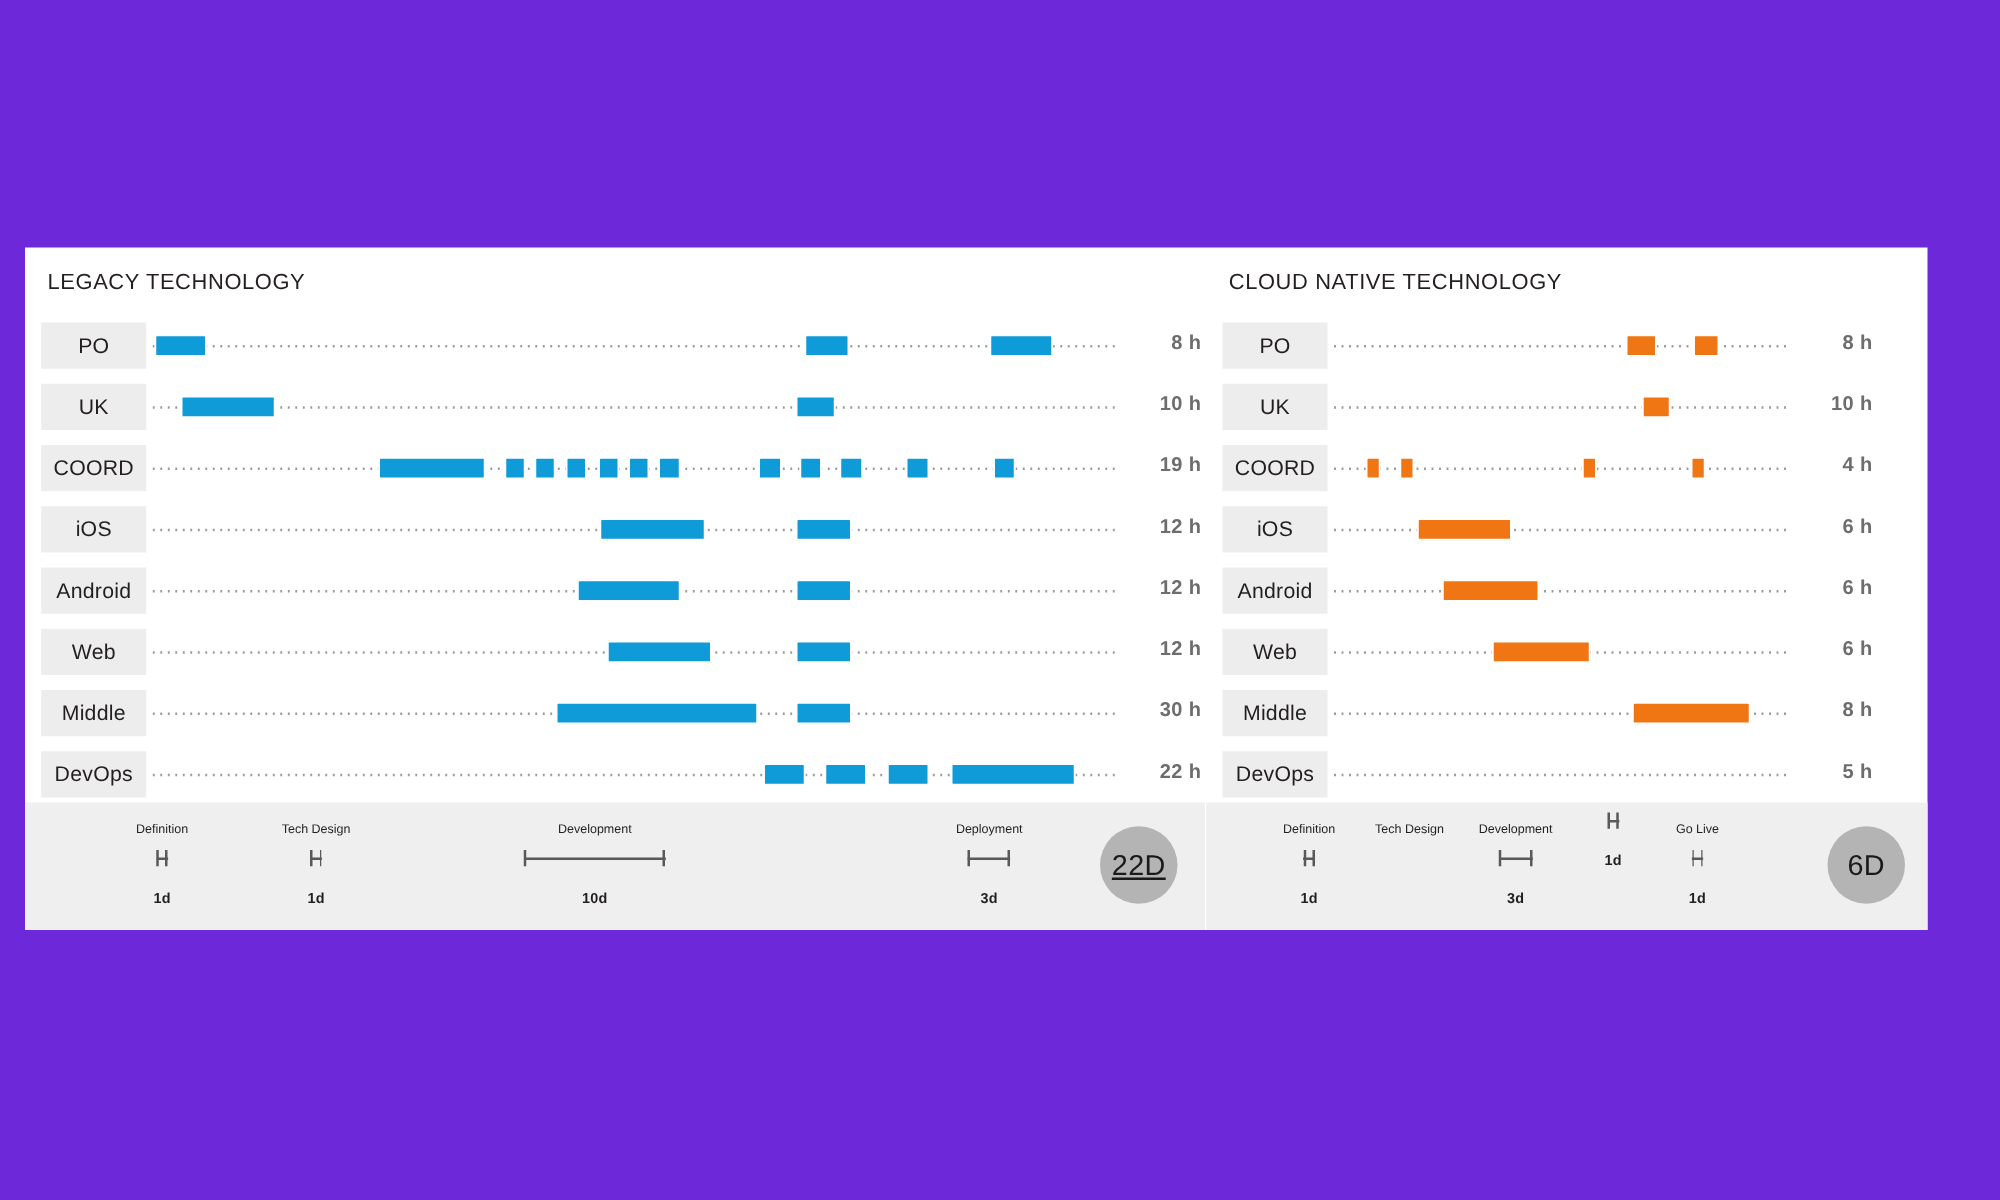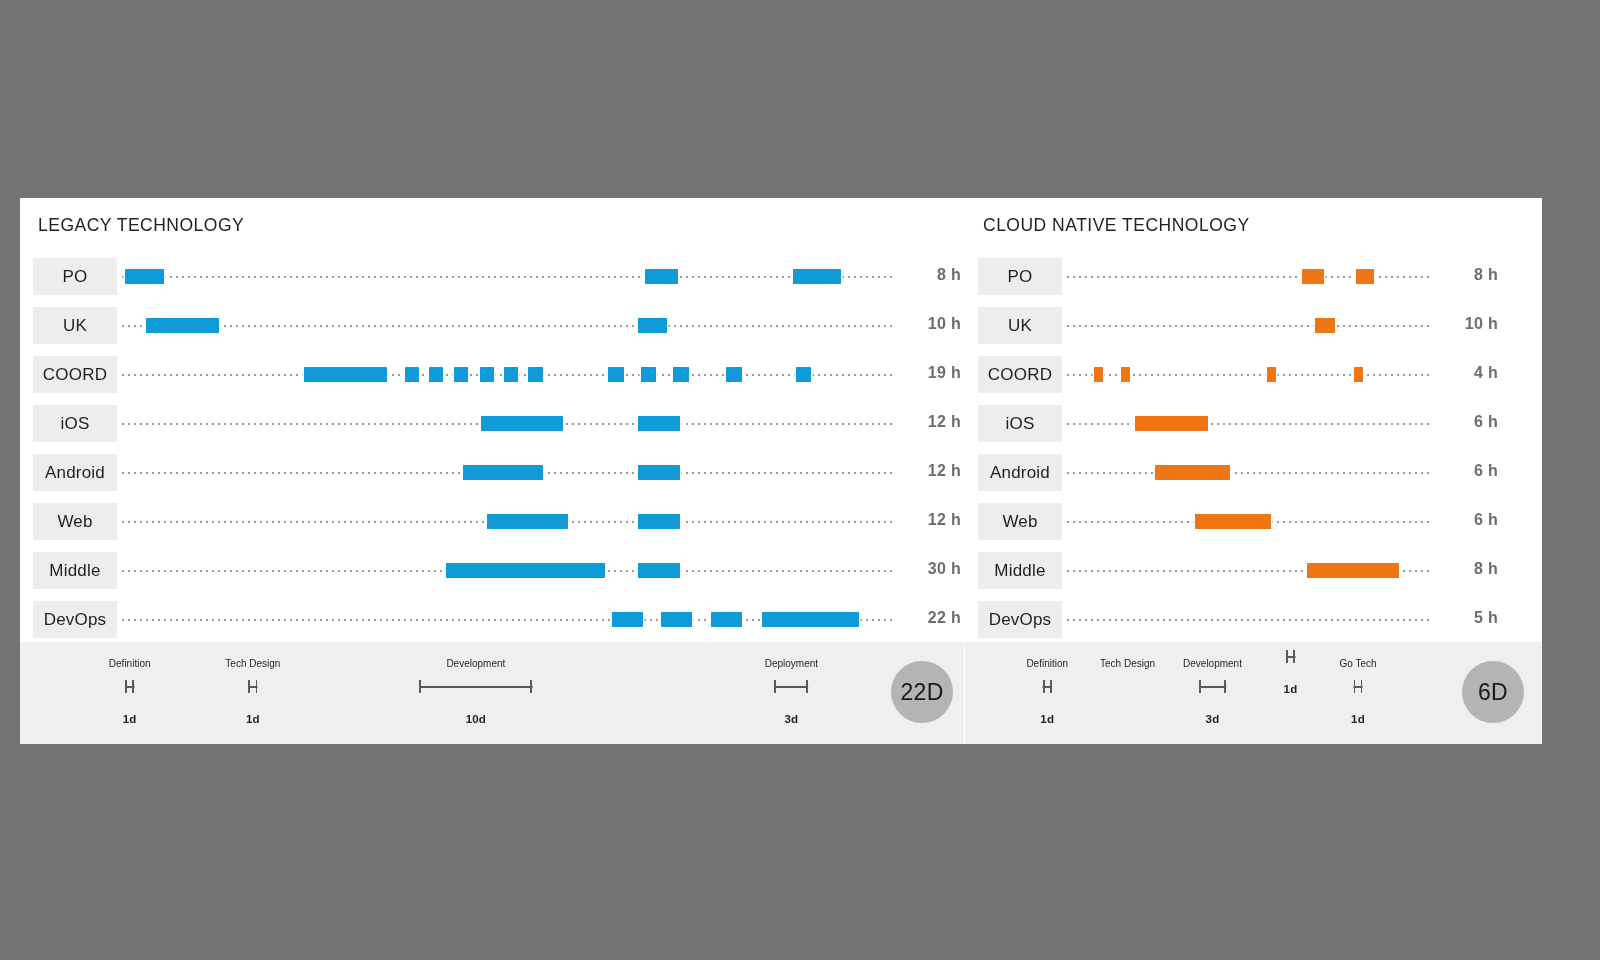--- a/index.html
+++ b/index.html
@@ -5,21 +5,21 @@
   html, body {
     margin: 0; padding: 0;
     background: #000;
     width: 1600px; height: 960px;
     overflow: hidden;
     font-family: "Liberation Sans", sans-serif;
   }
   #stage {
     position: relative;
     width: 1600px; height: 960px;
-    background: #737373;
+    background: #6d28d9;
   }
   #card {
     position: absolute;
     left: 20px; top: 198px;
     width: 1522px; height: 546px;
     background: #ffffff;
   }
   .panel {
     position: absolute;
     top: 0;
@@ -285,21 +285,21 @@
           </div>
           <div class="phase" style="left: 771.405px; width: 150px;">
             <div class="phase-name">Deployment</div>
             <div class="phase-marker">
               <div class="mline" style="width: 33.81px;"></div>
               <div class="mcap" style="left: calc(50% - 16.905px);"></div>
               <div class="mcap" style="left: calc(50% + 15.105px);"></div>
             </div>
             <div class="phase-days">3d</div>
           </div>
-          <div class="total-badge" style="width: 62px; height: 62px; right: 11px; top: 19px;">22D</div>
+          <div class="total-badge" style="width: 62px; height: 62px; right: 22px; top: 19px; text-decoration: underline;">22D</div>
         </div>
     </div>
 
     <div class="panel" id="panel-cloud">
       <div class="panel-title">CLOUD NATIVE TECHNOLOGY</div>
       <div class="rows">
           <div class="row">
             <div class="row-label">PO</div>
             <div class="track" style="left: 100px; width: 367px;">
               <div class="dots"></div>
@@ -393,21 +393,21 @@
           </div>
           <div class="phase" style="left: 325.53px; width: 150px;">
             <div class="phase-marker">
               <div class="mline" style="width: 9px;"></div>
               <div class="mcap" style="left: calc(50% - 4.5px);"></div>
               <div class="mcap" style="left: calc(50% + 2.7px);"></div>
             </div>
             <div class="phase-days">1d</div>
           </div>
           <div class="phase" style="left: 393.003px; width: 150px;">
-            <div class="phase-name">Go Tech</div>
+            <div class="phase-name">Go Live</div>
             <div class="phase-marker">
               <div class="mline" style="width: 9px;"></div>
               <div class="mcap" style="left: calc(50% - 4.5px);"></div>
               <div class="mcap" style="left: calc(50% + 2.7px);"></div>
             </div>
             <div class="phase-days">1d</div>
           </div>
           <div class="total-badge" style="width: 62px; height: 62px; right: 18px; top: 19px;">6D</div>
         </div>
     </div>

